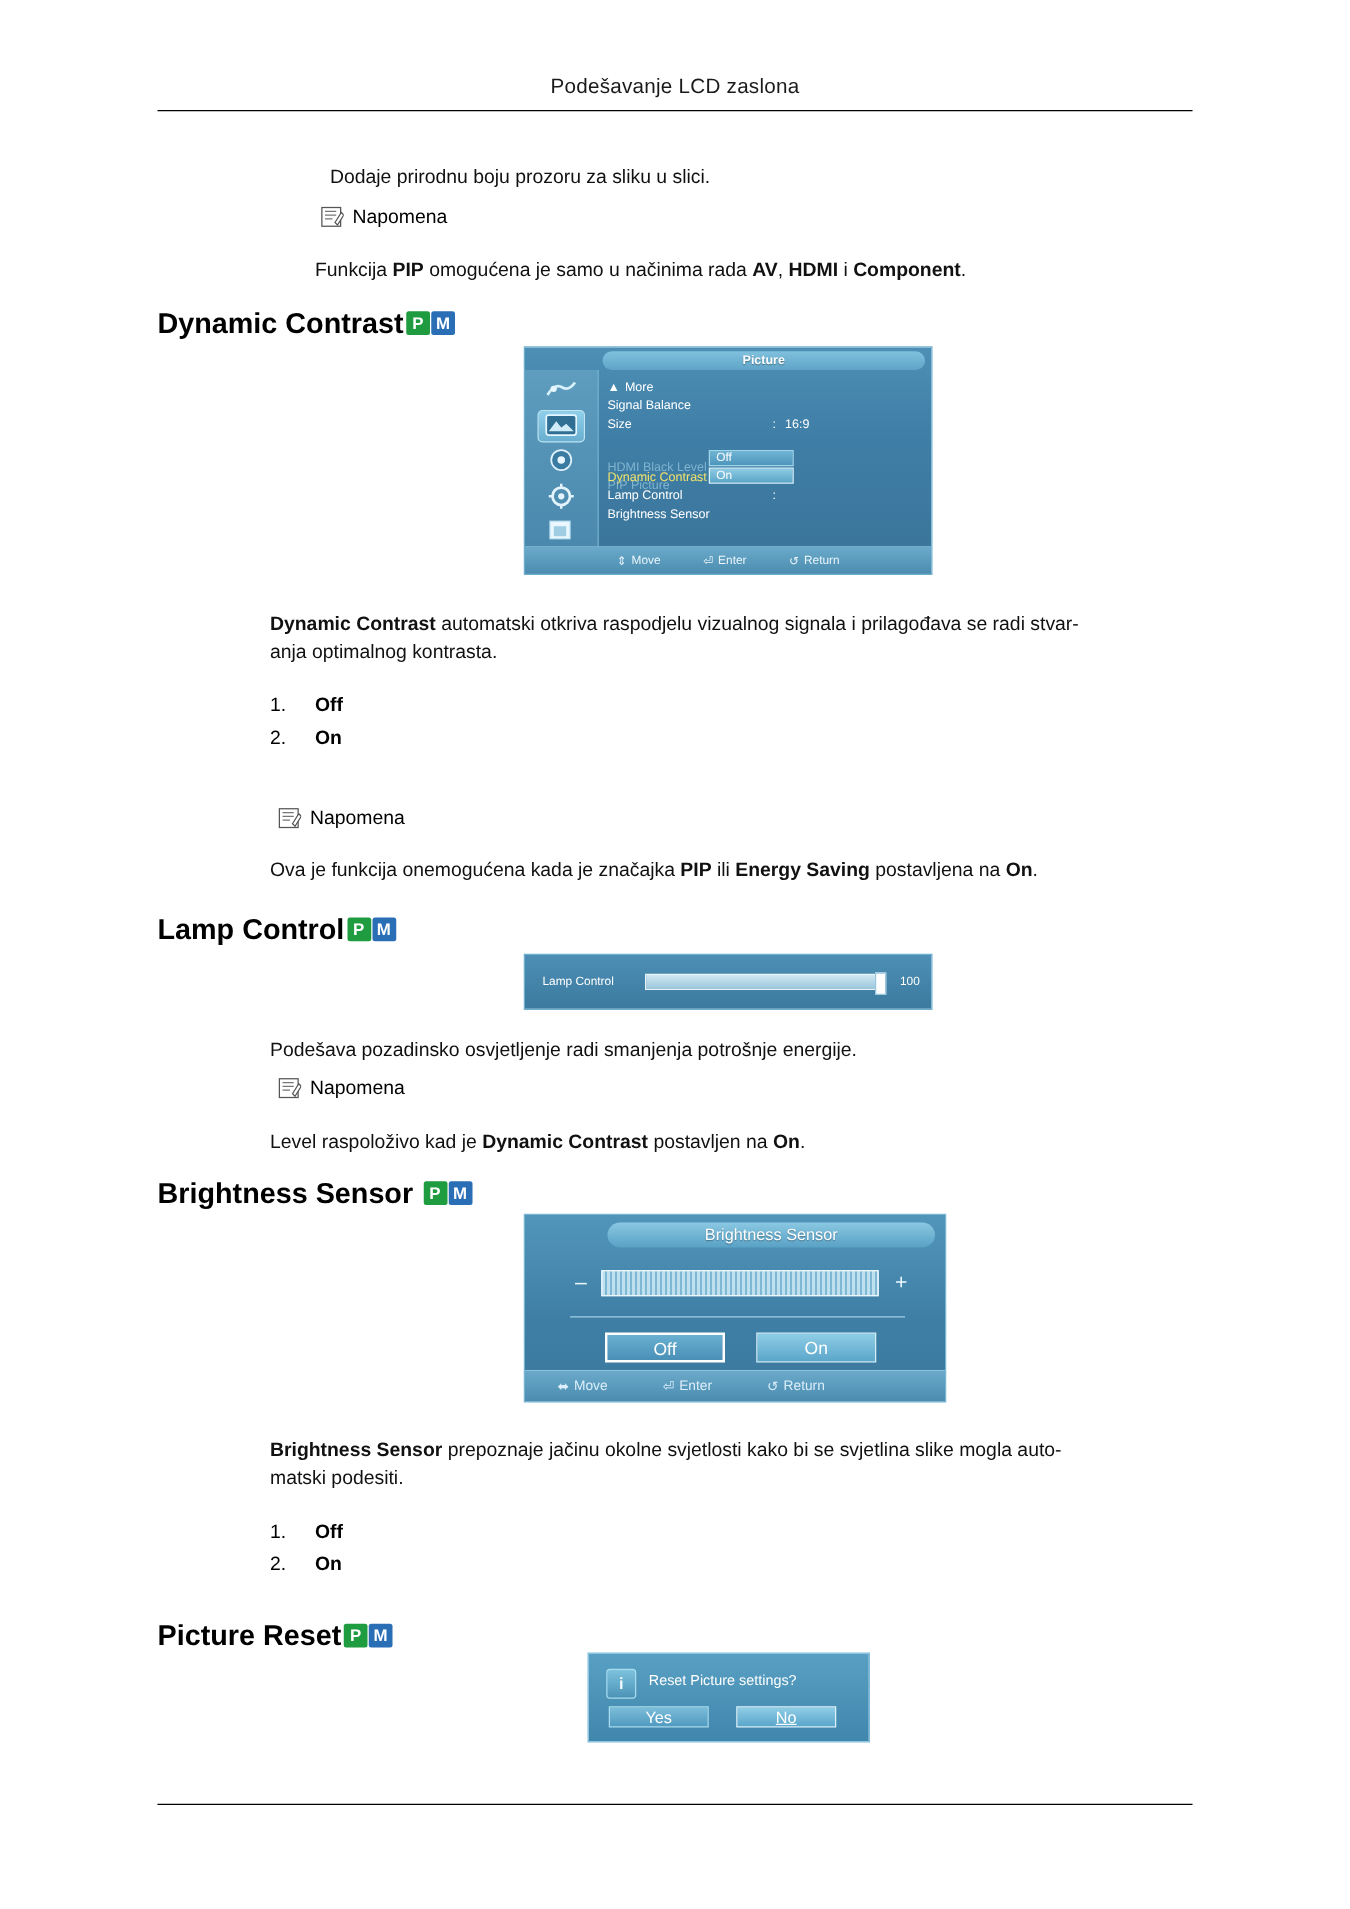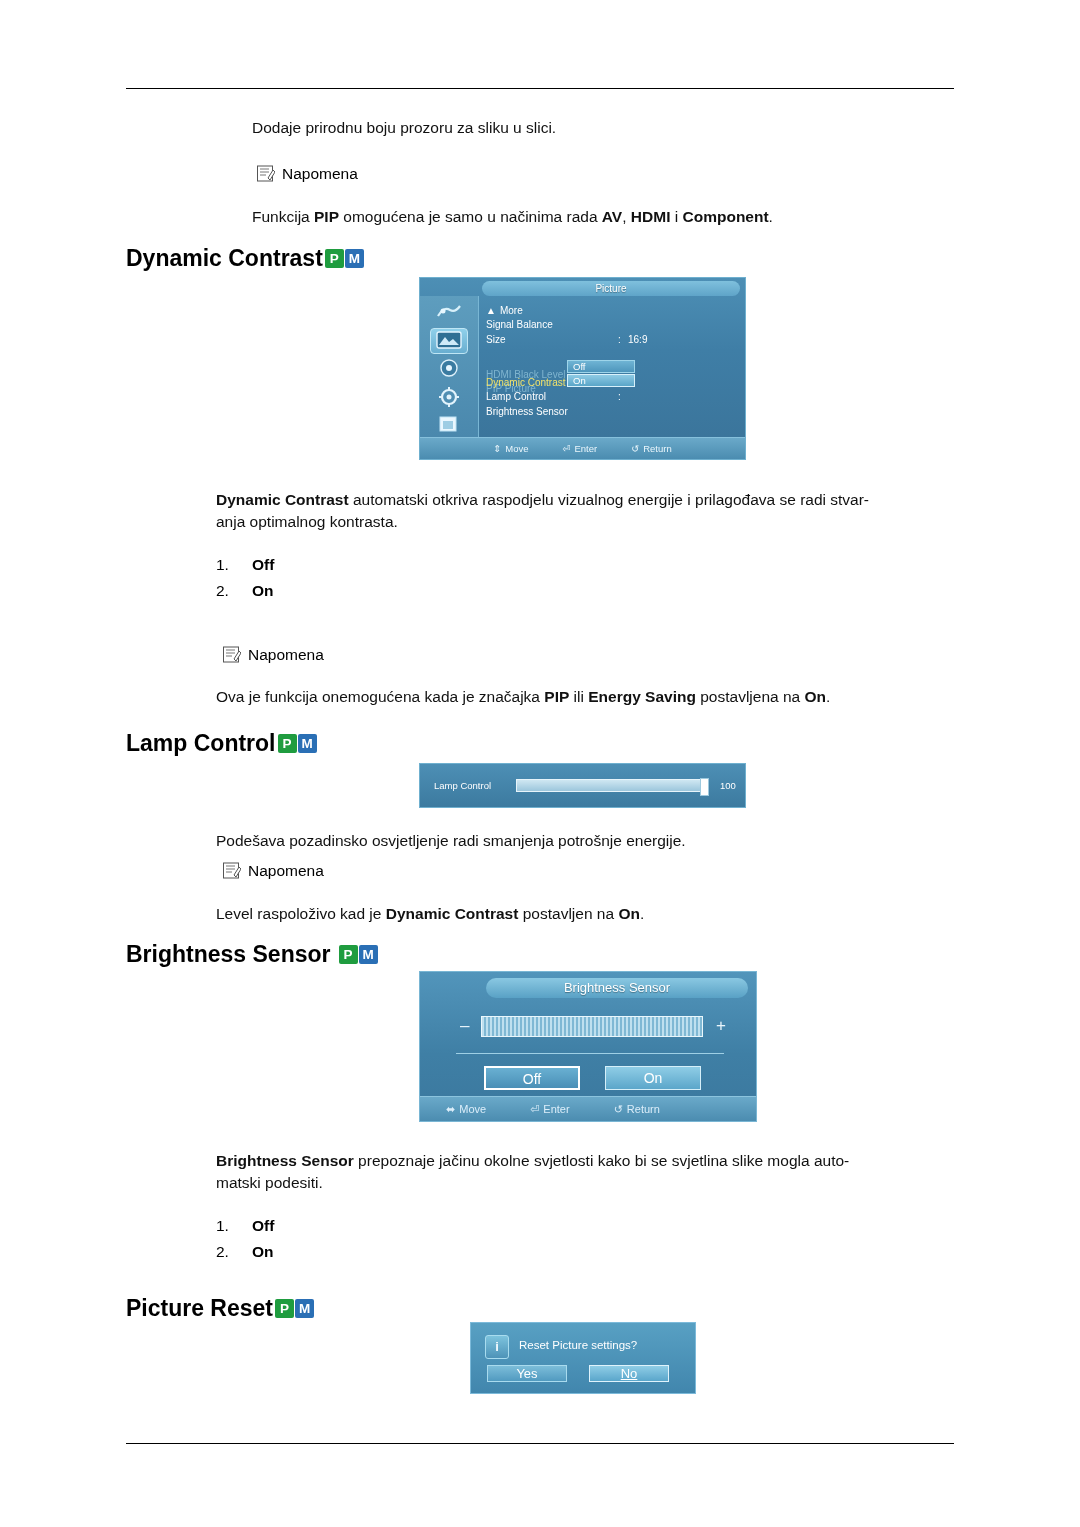--- a/index.html
+++ b/index.html
@@ -136,20 +136,21 @@
     left: 62px;
     width: 258px;
     height: 15px;
     background: linear-gradient(180deg,#7fc0dd 0%, #5fa4c8 100%);
     border-radius: 8px;
     text-align: center;
     line-height: 15px;
     font-size: 10px;
     color: #ffffff;
     text-shadow: 0 1px 1px rgba(0,0,0,0.35);
+    font-weight: bold;
   }
   .osd-iconcol {
     position: absolute;
     left: 0px;
     top: 18px;
     width: 58px;
     bottom: 22px;
     background: linear-gradient(180deg, #5e9dbe 0%, #4a88ad 100%);
     border-right: 1px solid #79b6d4;
   }
@@ -414,23 +415,24 @@
     background: linear-gradient(180deg,#8fcde6,#5aa6cb);
     border: 1px solid #dff3fc;
     text-decoration: underline;
   }
 </style>
 </head>
 <body>
 
 <div class="page">
 
+  <div class="header">Podešavanje LCD zaslona</div>
   <div class="rule-top"></div>
 
-  <div class="body-text indent" style="top:117px;">Dodaje prirodnu boju prozoru za sliku u slici.</div>
+  <div class="body-text indent" style="top:131px;margin-left:12px;">Dodaje prirodnu boju prozoru za sliku u slici.</div>
 
   <div class="note" style="top:164px; left:256px;">
     <span class="note-icon">
       <svg width="19" height="19" viewBox="0 0 19 19">
         <rect x="1.5" y="2" width="15" height="15" fill="#ffffff" stroke="#555" stroke-width="1"></rect>
         <path d="M4 5 L13 5 M4 8 L13 8 M4 11 L10 11" stroke="#777" stroke-width="1"></path>
         <path d="M12 14 L17 6 L19 8 L14 16 Z" fill="#ffffff" stroke="#555" stroke-width="1"></path>
       </svg>
     </span>
     <span>Napomena</span>
@@ -528,21 +530,21 @@
         <span>Enter</span>
       </div>
       <div class="foot-item">
         <span>↺</span>
         <span>Return</span>
       </div>
     </div>
   </div>
 
   <div class="body-text" style="top:489px; left:216px; width:740px;">
-    <b>Dynamic Contrast</b><span> automatski otkriva raspodjelu vizualnog energije i prilagođava se radi stvar-</span><br>
+    <b>Dynamic Contrast</b><span> automatski otkriva raspodjelu vizualnog signala i prilagođava se radi stvar-</span><br>
     <span>anja optimalnog kontrasta.</span>
   </div>
 
   <div class="olist" style="top:552px; left:216px;">
     <div class="row">
       <span class="num">1.</span>
       <span class="val">Off</span>
     </div>
     <div class="row">
       <span class="num">2.</span>

